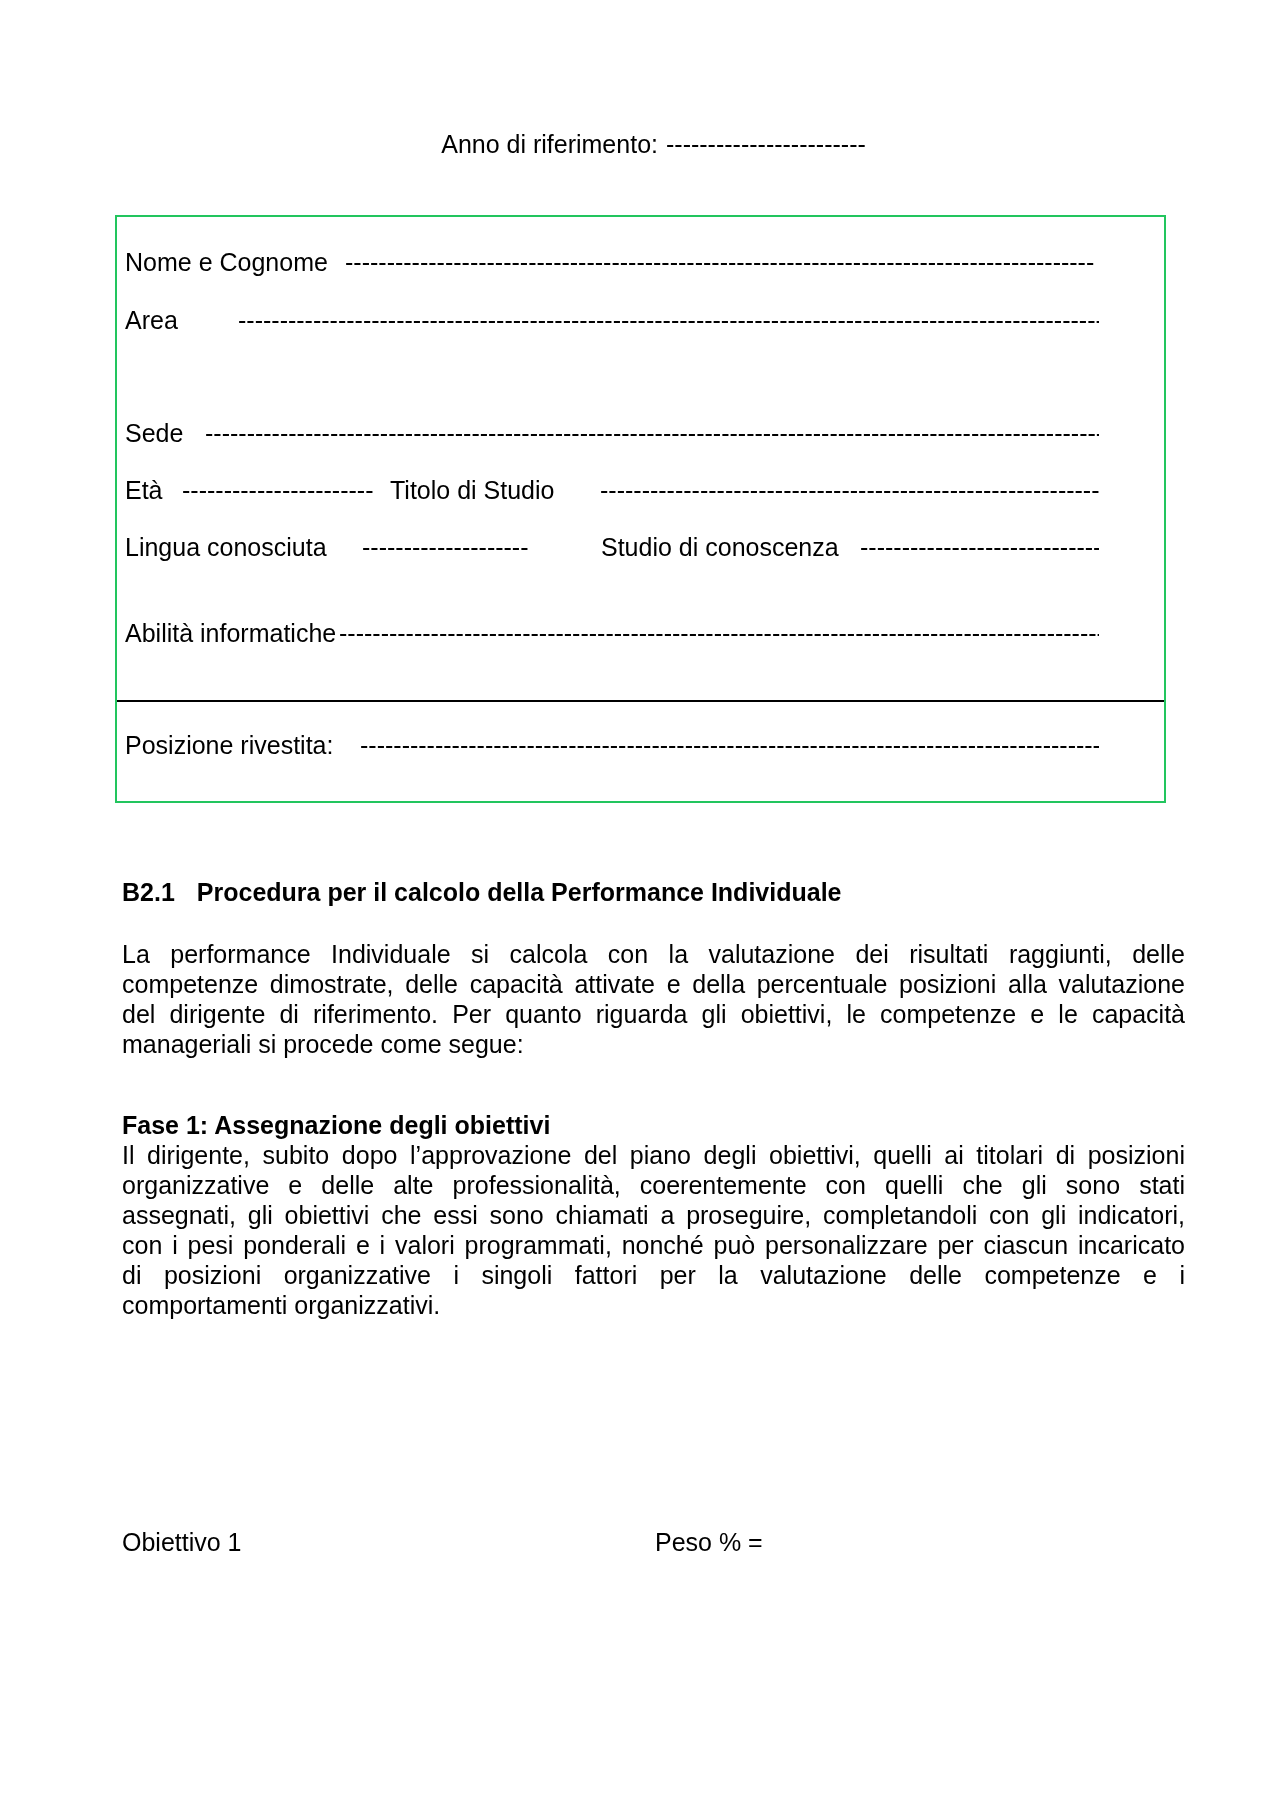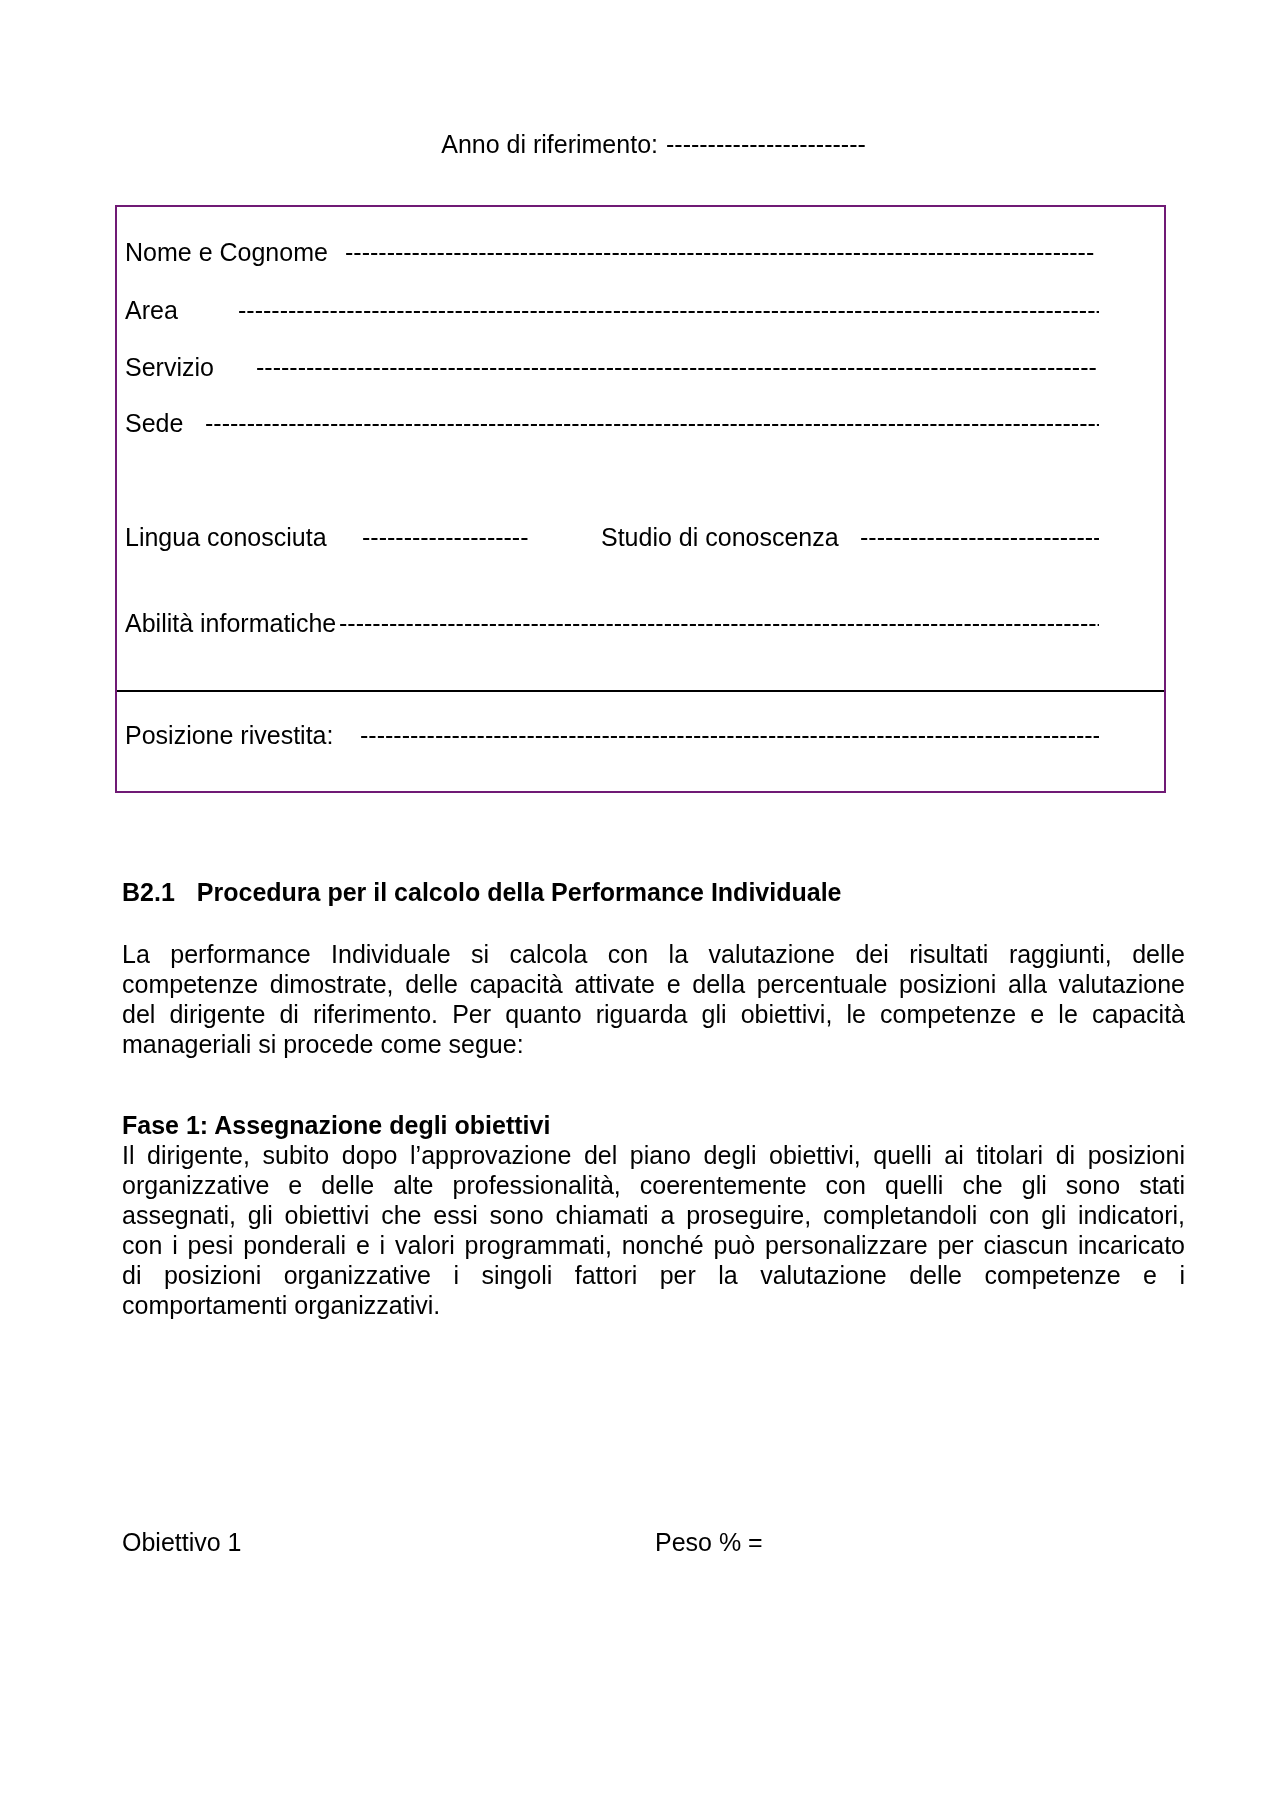--- a/index.html
+++ b/index.html
@@ -14,22 +14,22 @@
   }
   .abs{position:absolute;}
   
   .ref-year{
     top:128px;left:122px;width:1063px;
     text-align:center;line-height:32px;white-space:nowrap;
   }
   .ref-year .dashes{margin-left:8px;letter-spacing:0;}
   
   .data-box{
-    top:205px;left:115px;width:1047px;height:584px;
-    border:2px solid #701a75;
+    top:215px;left:115px;width:1047px;height:584px;
+    border:2px solid #22c55e;
   }
   .box-divider{
     position:absolute;top:483px;left:0;right:0;height:0;
     border-top:2px solid #000;
   }
   .frow{position:absolute;left:0;right:0;height:32px;line-height:32px;white-space:nowrap;}
   .flabel{position:absolute;left:8px;}
   .fdash{
     position:absolute;right:65px;
     overflow:hidden;white-space:nowrap;
@@ -84,30 +84,32 @@
     <div class="frow r-nome">
       <span class="flabel">Nome e Cognome</span>
       <span class="fdash">------------------------------------------------------------------------------------------</span>
     </div>
 
     <div class="frow r-area">
       <span class="flabel">Area</span>
       <span class="fdash">--------------------------------------------------------------------------------------------------------</span>
     </div>
 
-    <div class="frow r-serv">
-      <span class="flabel">Servizio</span>
-      <span class="fdash">-----------------------------------------------------------------------------------------------------</span>
-    </div>
 
     <div class="frow r-sede">
       <span class="flabel">Sede</span>
       <span class="fdash">------------------------------------------------------------------------------------------------------------</span>
     </div>
 
+    <div class="frow r-eta">
+      <span class="flabel">Età</span>
+      <span class="fdash fixedw d1">-----------------------</span>
+      <span class="flabel l2">Titolo di Studio</span>
+      <span class="fdash d2">------------------------------------------------------------</span>
+    </div>
 
     <div class="frow r-ling">
       <span class="flabel">Lingua conosciuta</span>
       <span class="fdash fixedw d1">--------------------</span>
       <span class="flabel l2">Studio di conoscenza</span>
       <span class="fdash d2">-----------------------------</span>
     </div>
 
     <div class="frow r-abil">
       <span class="flabel">Abilità informatiche</span>

